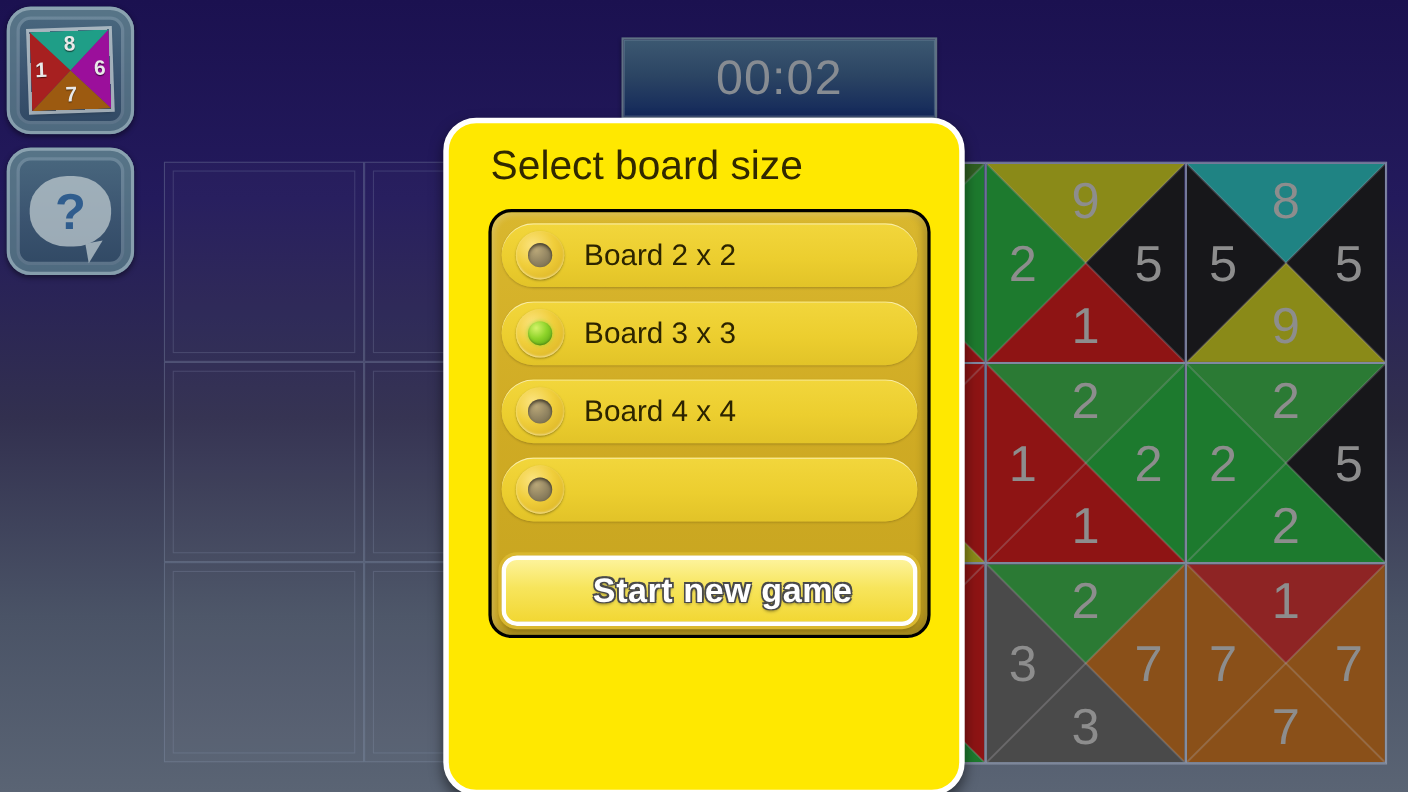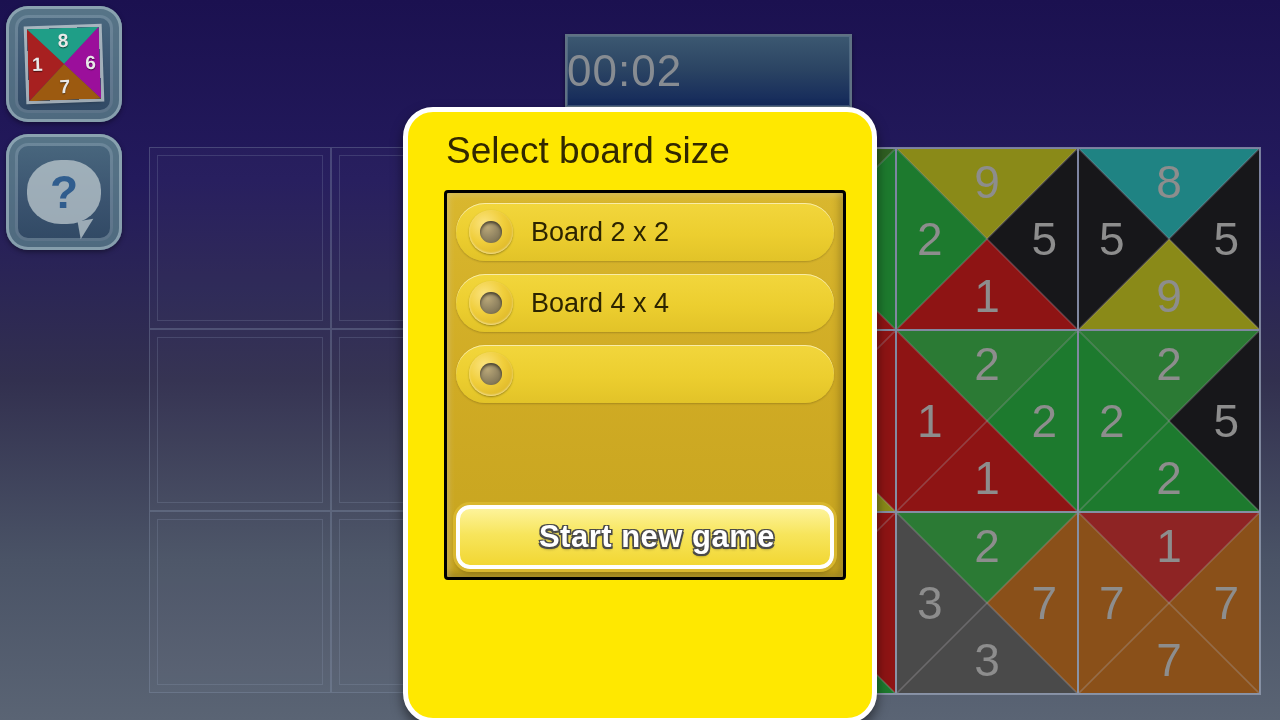--- a/index.html
+++ b/index.html
@@ -114,20 +114,21 @@
     position: absolute;
     left: 565px;
     top: 34px;
     width: 283px;
     height: 70px;
     background: linear-gradient(to bottom, #3c5871 0%, #2b4463 48%, #13285a 100%);
     border: 2px solid #5f7183;
     box-shadow: 0 2px 4px rgba(0,0,0,0.45), inset 0 0 0 1px rgba(120,145,165,0.4);
     display: flex;
     align-items: center;
+    justify-content: center;
   }
   #timer .tval {
     font-size: 44px;
     color: #878c92;
     letter-spacing: 1px;
     font-family: "Liberation Sans", sans-serif;
   }
 
   
   #empty-grid {
@@ -220,21 +221,21 @@
     font-size: 37px;
     color: #312800;
     font-family: "Liberation Sans", sans-serif;
   }
   #options-panel {
     position: absolute;
     left: 36px;
     top: 78px;
     width: 402px;
     height: 390px;
-    border-radius: 4px;
+    border-radius: 21px;
     background: linear-gradient(to bottom, #d9b72e 0%, #d0ab24 50%, #c6a41f 100%);
     border: 3px solid #000000;
     box-sizing: border-box;
     box-shadow: inset 2px 2px 6px rgba(255,255,255,0.25),
                 inset -3px -3px 8px rgba(0,0,0,0.25);
     padding: 10px 9px;
   }
   .opt-row {
     position: relative;
     height: 58px;
@@ -520,20 +521,26 @@
   <div id="dialog">
     <div id="dialog-title">Select board size</div>
 
     <div id="options-panel">
       <div id="options-list">
           <div class="opt-row">
             <div class="radio">
               <div class="dot"></div>
             </div>
             <span class="opt-label">Board 2 x 2</span>
+          </div>
+          <div class="opt-row selected">
+            <div class="radio">
+              <div class="dot"></div>
+            </div>
+            <span class="opt-label">Board 3 x 3</span>
           </div>
           <div class="opt-row">
             <div class="radio">
               <div class="dot"></div>
             </div>
             <span class="opt-label">Board 4 x 4</span>
           </div>
           <div class="opt-row">
             <div class="radio">
               <div class="dot"></div>

